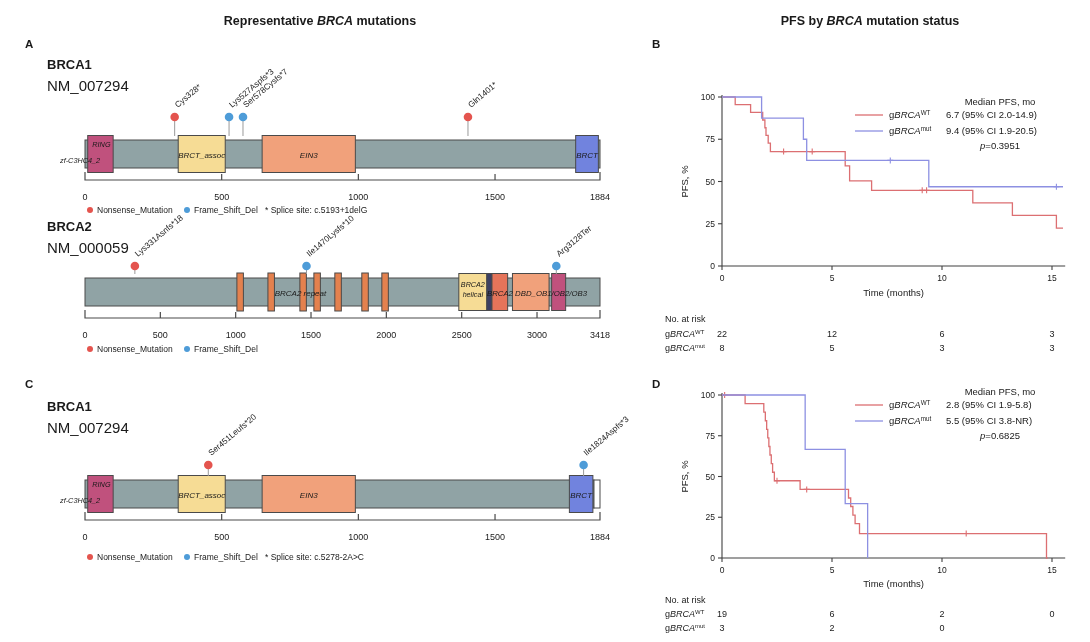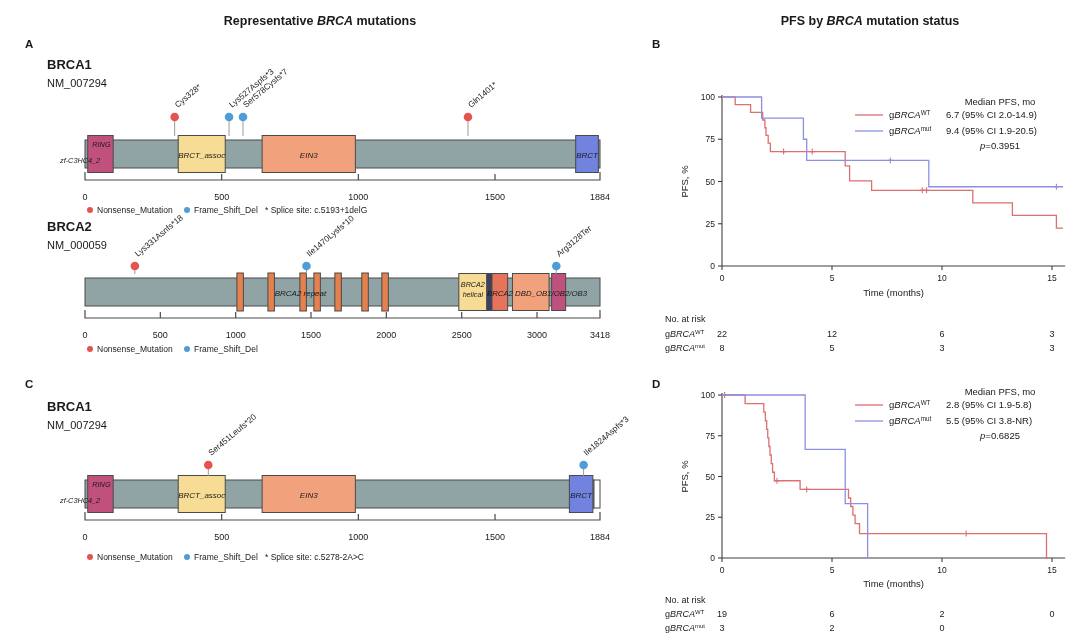--- a/index.html
+++ b/index.html
@@ -2,21 +2,21 @@
 <html><head>
 <meta charset="utf-8">
 <style>
   html,body{margin:0;padding:0;background:#fff;}
   .fig{position:relative;width:1090px;height:642px;background:#ffffff;
        font-family:"Liberation Sans","DejaVu Sans",sans-serif;color:#1a1a1a;overflow:hidden;}
   .ctitle{position:absolute;top:14px;font-size:12.5px;font-weight:bold;text-align:center;}
   .ctitle .em{font-style:italic;}
   .plabel{position:absolute;font-size:11.5px;font-weight:bold;}
   .gene{position:absolute;font-size:13px;font-weight:bold;}
-  .tx{position:absolute;font-size:11px;}
+  .tx{position:absolute;font-size:15px;}
   svg{position:absolute;overflow:visible;}
 </style>
 </head>
 <body>
 
 <div class="fig">
 
   <div class="ctitle" style="left:650px;width:440px;"><span>PFS by </span><span class="em">BRCA</span><span> mutation status</span></div>
   <div class="ctitle" style="left:0;width:640px;"><span>Representative </span><span class="em">BRCA</span><span> mutations</span></div>
 

